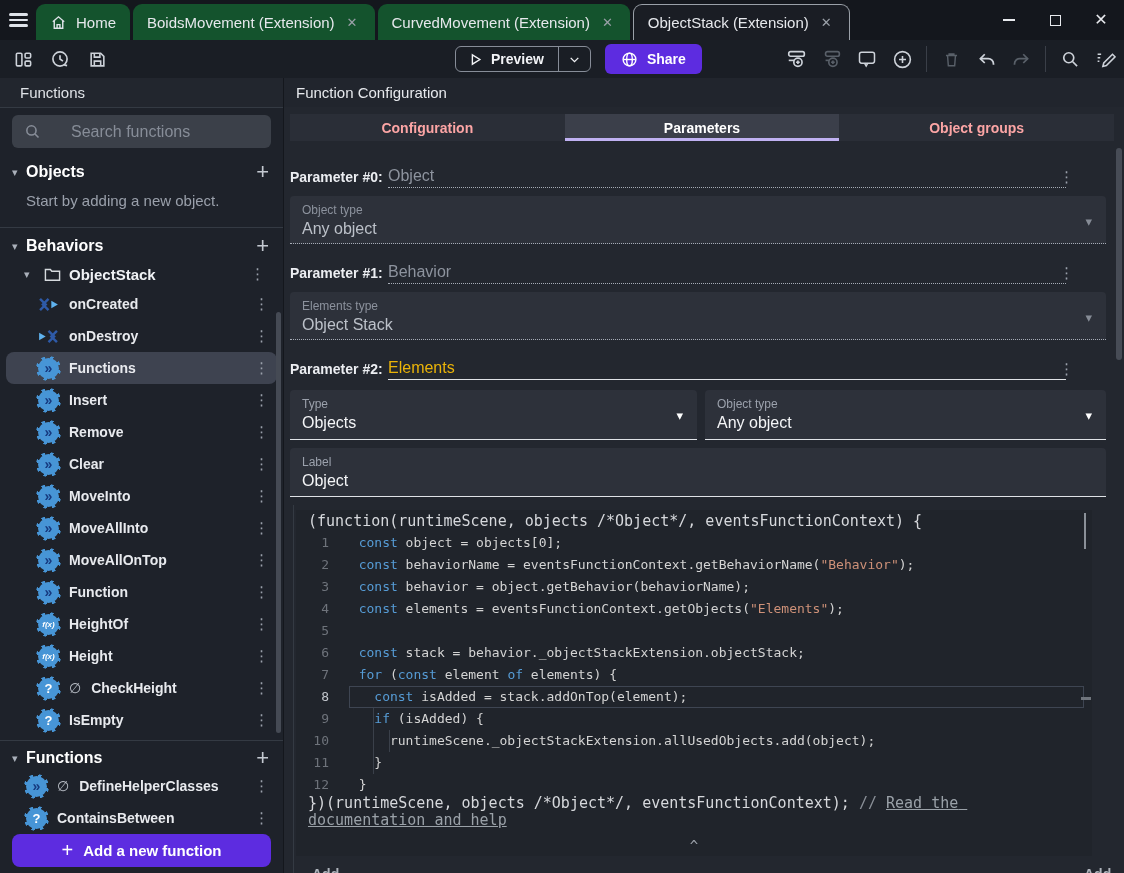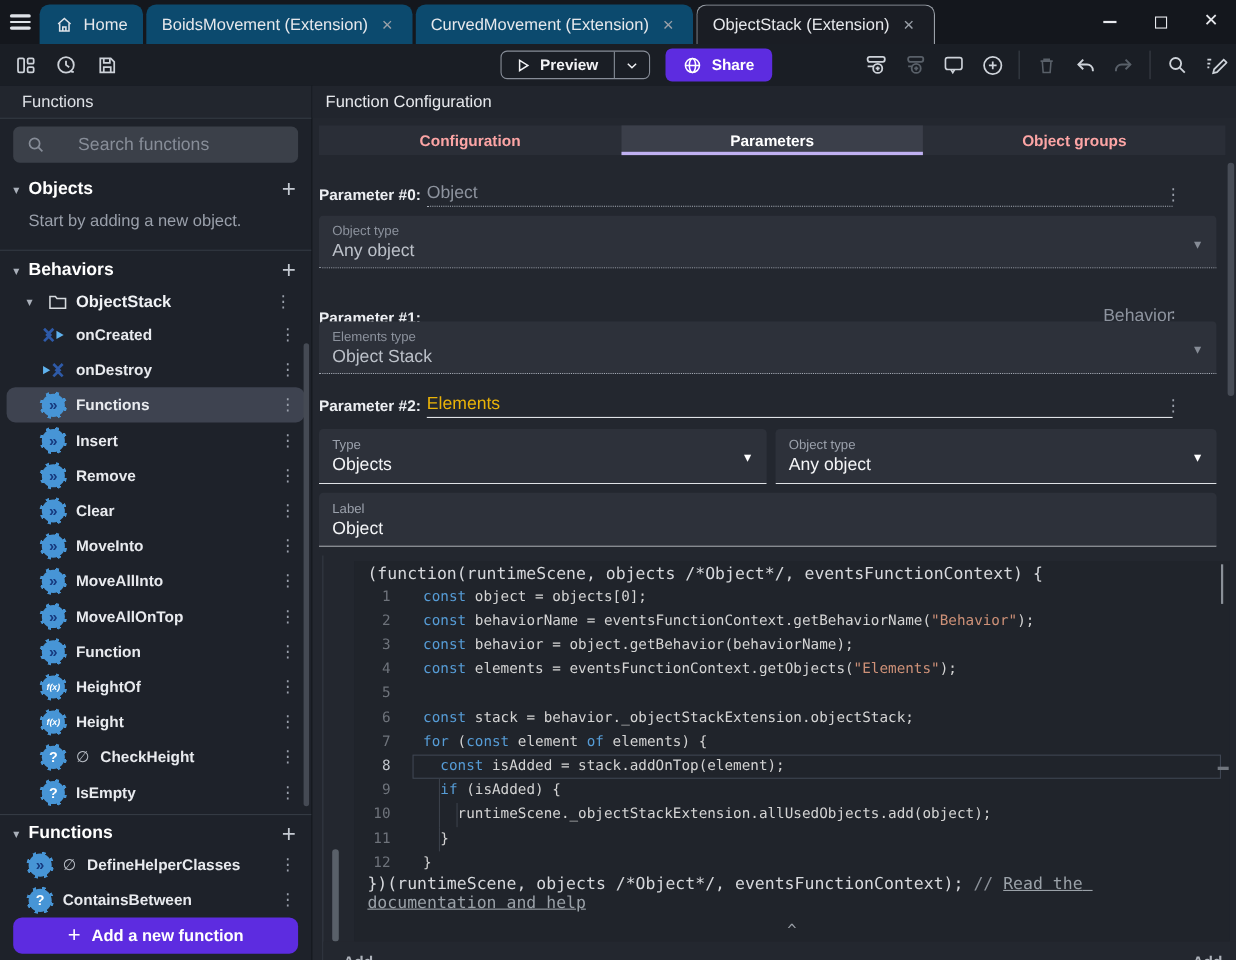--- a/index.html
+++ b/index.html
@@ -4,21 +4,21 @@
 <style>
   * { margin:0; padding:0; box-sizing:border-box; }
   html,body { width:1124px; height:873px; }
   body { font-family:"Liberation Sans", sans-serif; background:#14171d; overflow:hidden; position:relative; color:#e8eaee; }
 
   
   .tabbar { position:absolute; left:0; top:0; width:1124px; height:40px; background:#14171d; display:flex; align-items:flex-end; }
   .hamburger { width:36px; height:40px; display:flex; align-items:center; justify-content:center; flex:none; cursor:pointer; }
   .hamburger .bars { width:19px; }
   .hamburger .bars i { display:block; height:2.4px; background:#dfe3e9; border-radius:2px; margin:3px 0; }
-  .doc-tab { height:36px; display:flex; align-items:center; gap:9px; padding:0 14px; background:#0c4a6e; border-radius:9px 9px 0 0; margin-right:3px; font-size:15px; color:#e6e8ec; cursor:pointer; white-space:nowrap; }
+  .doc-tab { height:36px; display:flex; align-items:center; gap:9px; padding:0 14px; background:#14532d; border-radius:9px 9px 0 0; margin-right:3px; font-size:15px; color:#e6e8ec; cursor:pointer; white-space:nowrap; }
   .doc-tab.active { background:#1a1d24; border:1px solid #9aa0a8; border-bottom:none; }
   .doc-tab .close { font-size:13px; color:#9aa0a8; padding:1px 3px; }
   .doc-tab svg { flex:none; }
   .win-controls { position:absolute; right:0; top:0; height:40px; display:flex; align-items:center; }
   .win-btn { width:46px; height:34px; display:flex; align-items:center; justify-content:center; color:#e8eaee; cursor:pointer; }
   .win-btn .min { width:12px; height:2px; background:#e8eaee; }
   .win-btn .max { width:11px; height:11px; border:1.6px solid #e8eaee; }
   .win-btn .cls { font-size:16px; line-height:1; }
 
   
@@ -86,21 +86,21 @@
   .field.ro .f-label { color:#8c929d; }
   .field.ro .f-value { color:#bcc1c9; }
   .field.rw { border-bottom:1px solid #dfe2e6; }
   .field.rw .f-value { color:#f4f5f7; font-weight:500; }
   .field .dd { position:absolute; right:14px; top:18px; font-size:13px; color:#868c96; }
   .field.rw .dd { color:#fff; }
 
   
   .editor-divider { position:absolute; left:9px; top:427px; width:1px; height:368px; background:#343a43; }
   .editor-thumb { position:absolute; left:18px; top:694px; width:6px; height:84px; background:#596069; border-radius:3px; }
-  .editor { position:absolute; left:38px; top:432px; width:796px; height:346px; background:#20242b; font-family:"DejaVu Sans Mono", monospace; }
+  .editor { position:absolute; left:12px; top:432px; width:796px; height:346px; background:#20242b; font-family:"DejaVu Sans Mono", monospace; }
   .code-wrap { position:absolute; left:0; top:0; right:0; bottom:0; overflow:hidden; }
   .code-header, .code-footer { font-size:15px; line-height:22px; color:#d6d8dc; padding-left:12px; white-space:pre-wrap; }
   .code-footer { line-height:17px; padding-right:14px; margin-top:-1px; }
   .code-lines { }
   .line { height:22px; line-height:22px; font-size:13px; display:flex; position:relative; color:#d4d4d4; white-space:pre; }
   .line .num { width:47px; padding-right:14px; text-align:right; color:#6e737b; flex:none; }
   .line.current .num { color:#c2c6cc; }
   .line.current::after { content:""; position:absolute; left:53px; right:8px; top:0; bottom:0; border:1px solid #3e4552; }
   .line .guide { position:absolute; top:0; bottom:0; width:1px; background:#3a404a; }
   .tk-k { color:#569cd6; }
@@ -431,21 +431,21 @@
     <span class="p-label">Parameter #0:</span>
     <span class="p-name ro">Object</span>
     <span class="kebab">⋮</span>
   </div>
   <div class="field ro" style="left:6px; top:118px; width:816px; height:48px;">
     <div class="f-label">Object type</div>
     <div class="f-value">Any object</div>
     <span class="dd">▾</span>
   </div>
 
-  <div class="param-row" style="top:196px;text-align:right;">
+  <div class="param-row" style="top:180px;">
     <span class="p-label">Parameter #1:</span>
     <span class="p-name ro">Behavior</span>
     <span class="kebab">⋮</span>
   </div>
   <div class="field ro" style="left:6px; top:214px; width:816px; height:48px;">
     <div class="f-label">Elements type</div>
     <div class="f-value">Object Stack</div>
     <span class="dd">▾</span>
   </div>
 

